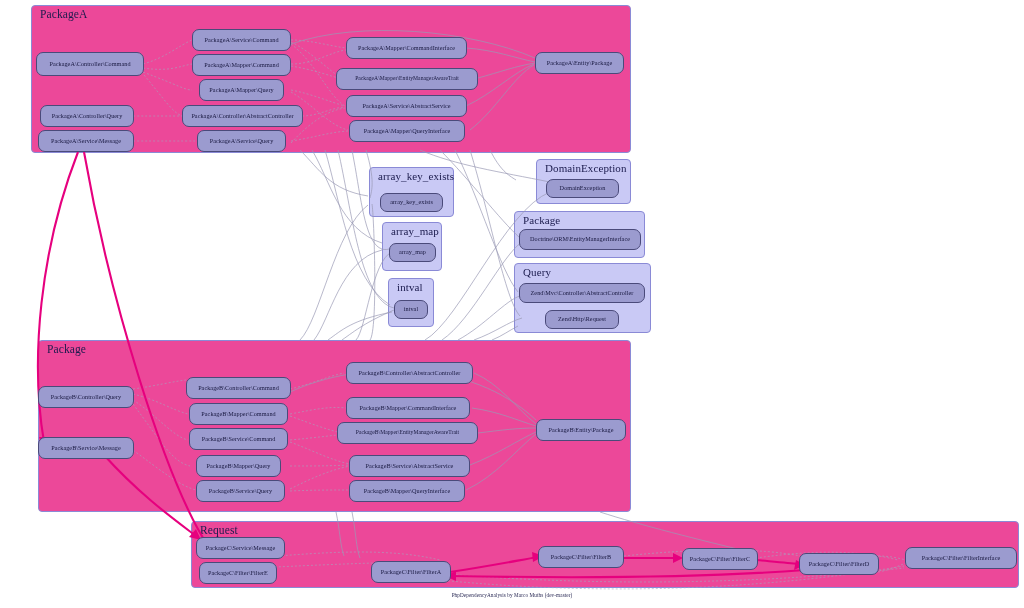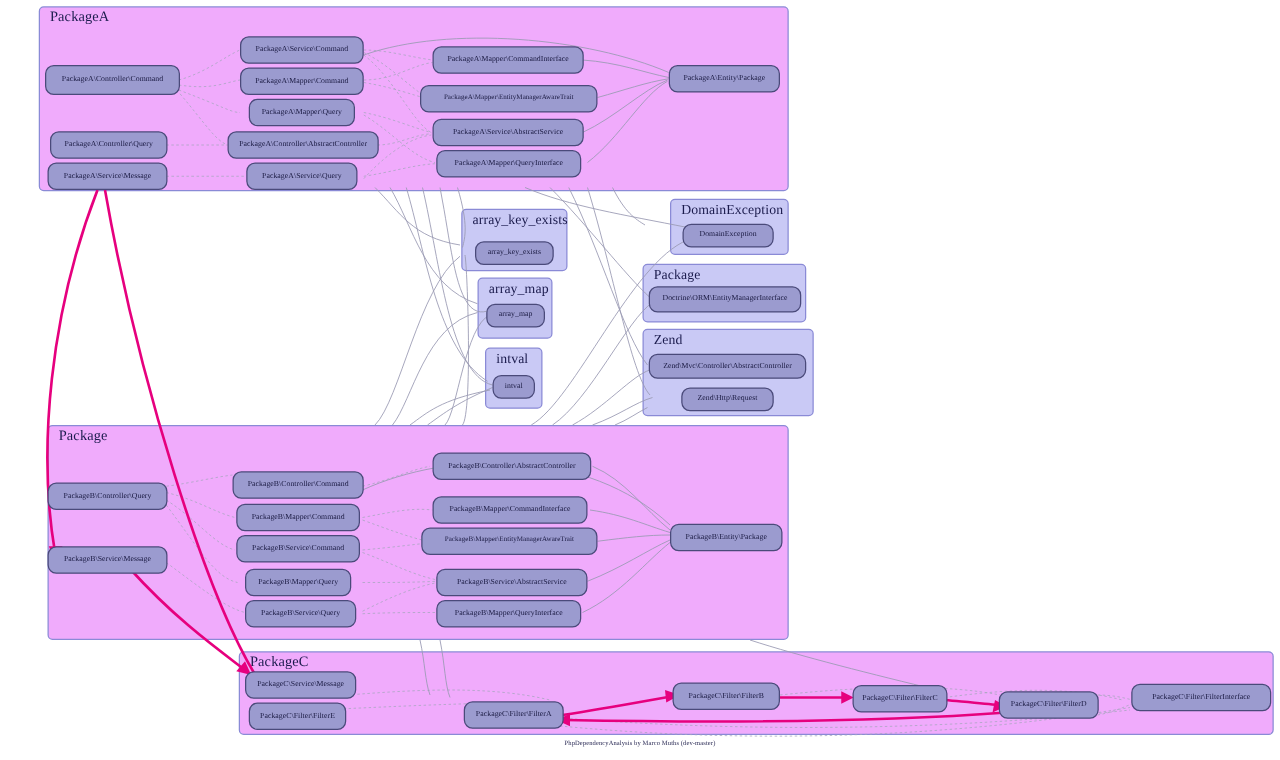--- a/index.html
+++ b/index.html
@@ -5,21 +5,21 @@
   html,body{margin:0;padding:0;background:#ffffff;}
   body{
     font-family:"Liberation Serif", serif;
     width:1024px;height:608px;overflow:hidden;position:relative;
   }
   #stage{position:absolute;left:0;top:0;width:1024px;height:608px;}
 
   
   .cluster{
     position:absolute;
-    background:#f0abfc;
+    background:#ec4899;
     border:1px solid #8a8ad6;
     border-radius:4px;
     box-sizing:border-box;
   }
   .cluster-title{
     position:absolute;
     left:8px;top:2px;
     font-family:"Liberation Serif", serif;
     font-size:11px;
     color:#1b1b4d;
@@ -74,21 +74,21 @@
 
   <div class="cluster big" style="left:31px;top:5px;width:600px;height:148px;">
     <div class="cluster-title">PackageA</div>
   </div>
 
   <div class="cluster big" style="left:38px;top:340px;width:593px;height:172px;">
     <div class="cluster-title">Package</div>
   </div>
 
   <div class="cluster big" style="left:191px;top:521px;width:828px;height:67px;">
-    <div class="cluster-title">PackageC</div>
+    <div class="cluster-title">Request</div>
   </div>
 
   <div class="cluster small" style="left:369px;top:167px;width:85px;height:50px;">
     <div class="cluster-title">array_key_exists</div>
   </div>
 
   <div class="cluster small" style="left:382px;top:222px;width:60px;height:49px;">
     <div class="cluster-title">array_map</div>
   </div>
 
@@ -98,21 +98,21 @@
 
   <div class="cluster small" style="left:536px;top:159px;width:95px;height:45px;">
     <div class="cluster-title">DomainException</div>
   </div>
 
   <div class="cluster small" style="left:514px;top:211px;width:131px;height:47px;">
     <div class="cluster-title">Package</div>
   </div>
 
   <div class="cluster small" style="left:514px;top:263px;width:137px;height:70px;">
-    <div class="cluster-title">Zend</div>
+    <div class="cluster-title">Query</div>
   </div>
 
   <svg id="edges" viewBox="0 0 1024 608">
 
     <path class="ed" d="M143,64 C165,58 180,45 192,40"></path>
     <path class="ed" d="M143,68 C170,72 180,66 192,64"></path>
     <path class="ed" d="M143,72 C180,86 185,90 192,90"></path>
     <path class="ed" d="M144,75 C165,100 172,112 182,116"></path>
     <path class="ed" d="M133,116 C155,116 170,116 182,116"></path>
     <path class="ed" d="M133,141 C160,141 182,141 196,141"></path>

